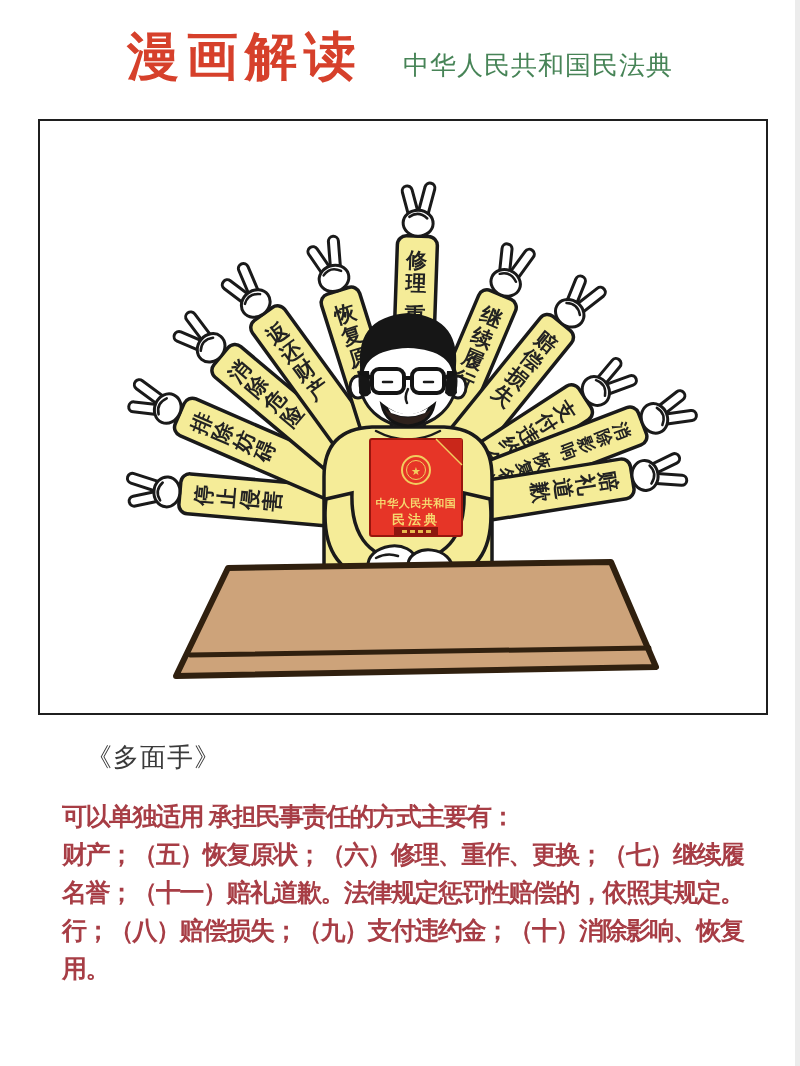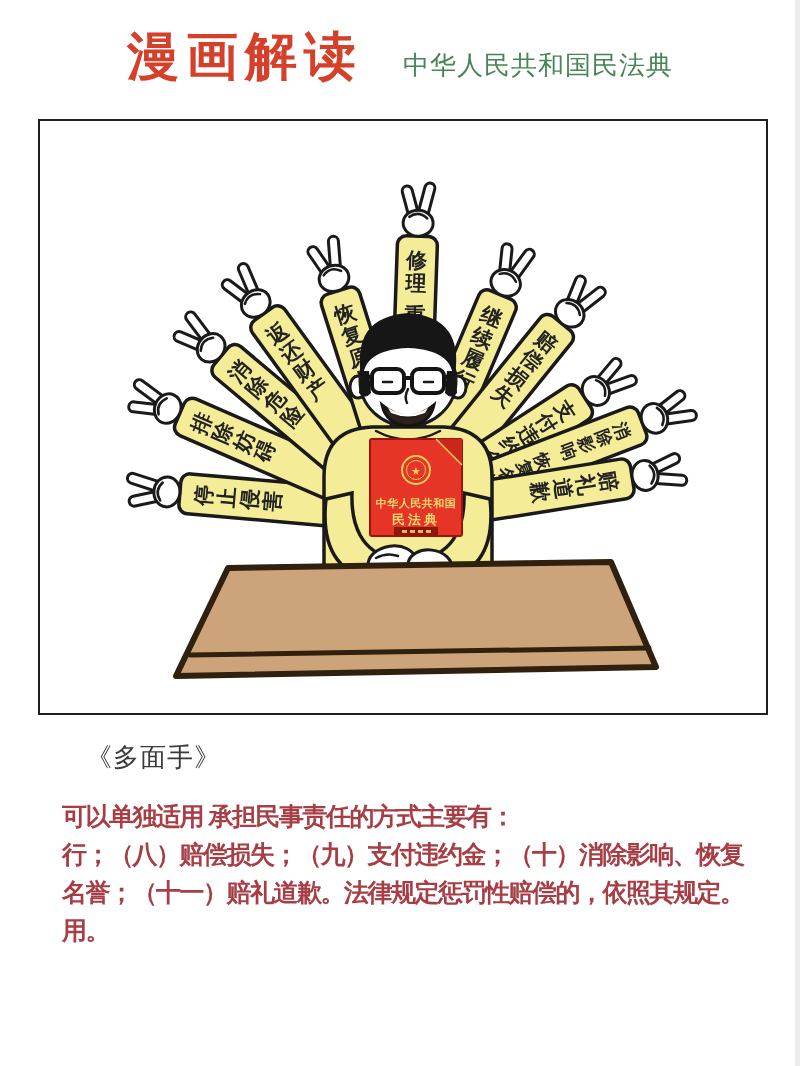--- a/index.html
+++ b/index.html
@@ -270,19 +270,20 @@
       </g>
     </svg>
   </div>
 
   <div class="caption-row">
     <span class="caption-title">《多面手》</span>
   </div>
 
   <div class="law-text" id="law-text">
       <div>可以单独适用 承担民事责任的方式主要有：</div>
+      <div>财产；（五）恢复原状；（六）修理、重作、更换；（七）继续履</div>
+      <div>名誉；（十一）赔礼道歉。法律规定惩罚性赔偿的，依照其规定。</div>
       <div>行；（八）赔偿损失；（九）支付违约金；（十）消除影响、恢复</div>
-      <div>名誉；（十一）赔礼道歉。法律规定惩罚性赔偿的，依照其规定。</div>
       <div>用。</div>
     </div>
 
   <div class="right-edge"></div>
 </div>
 
 </body></html>

